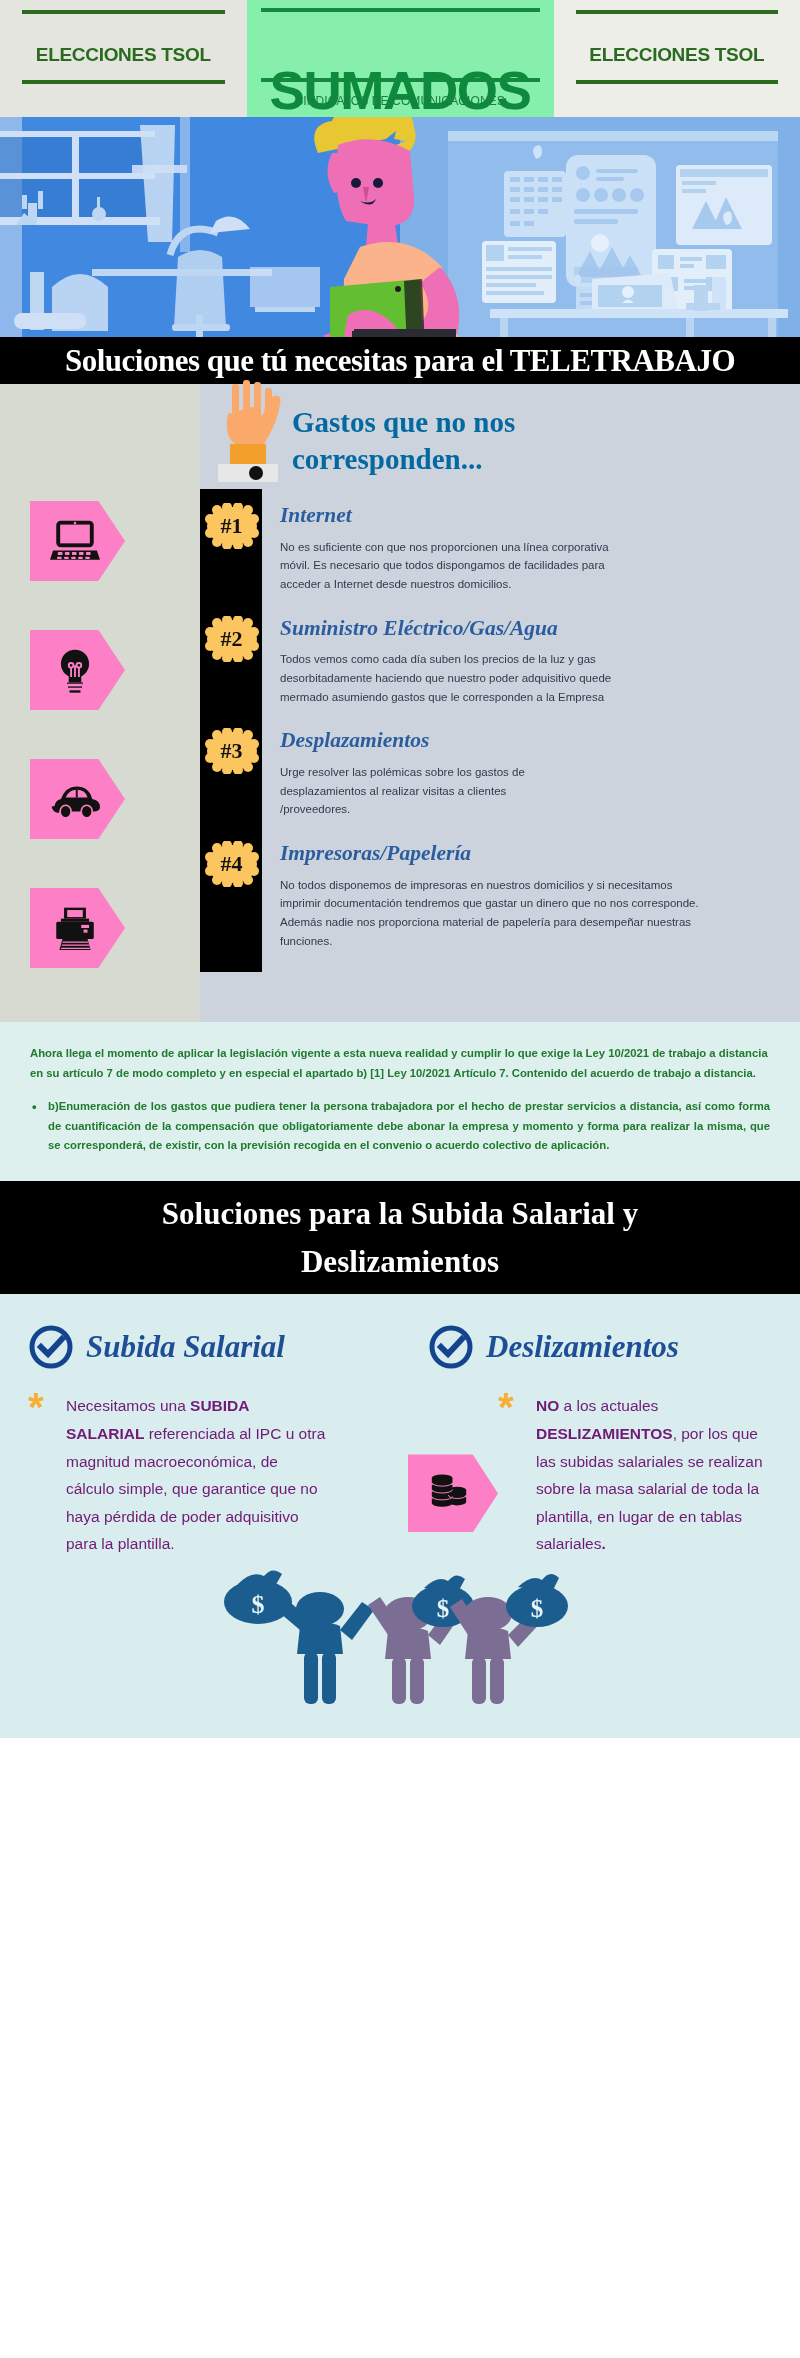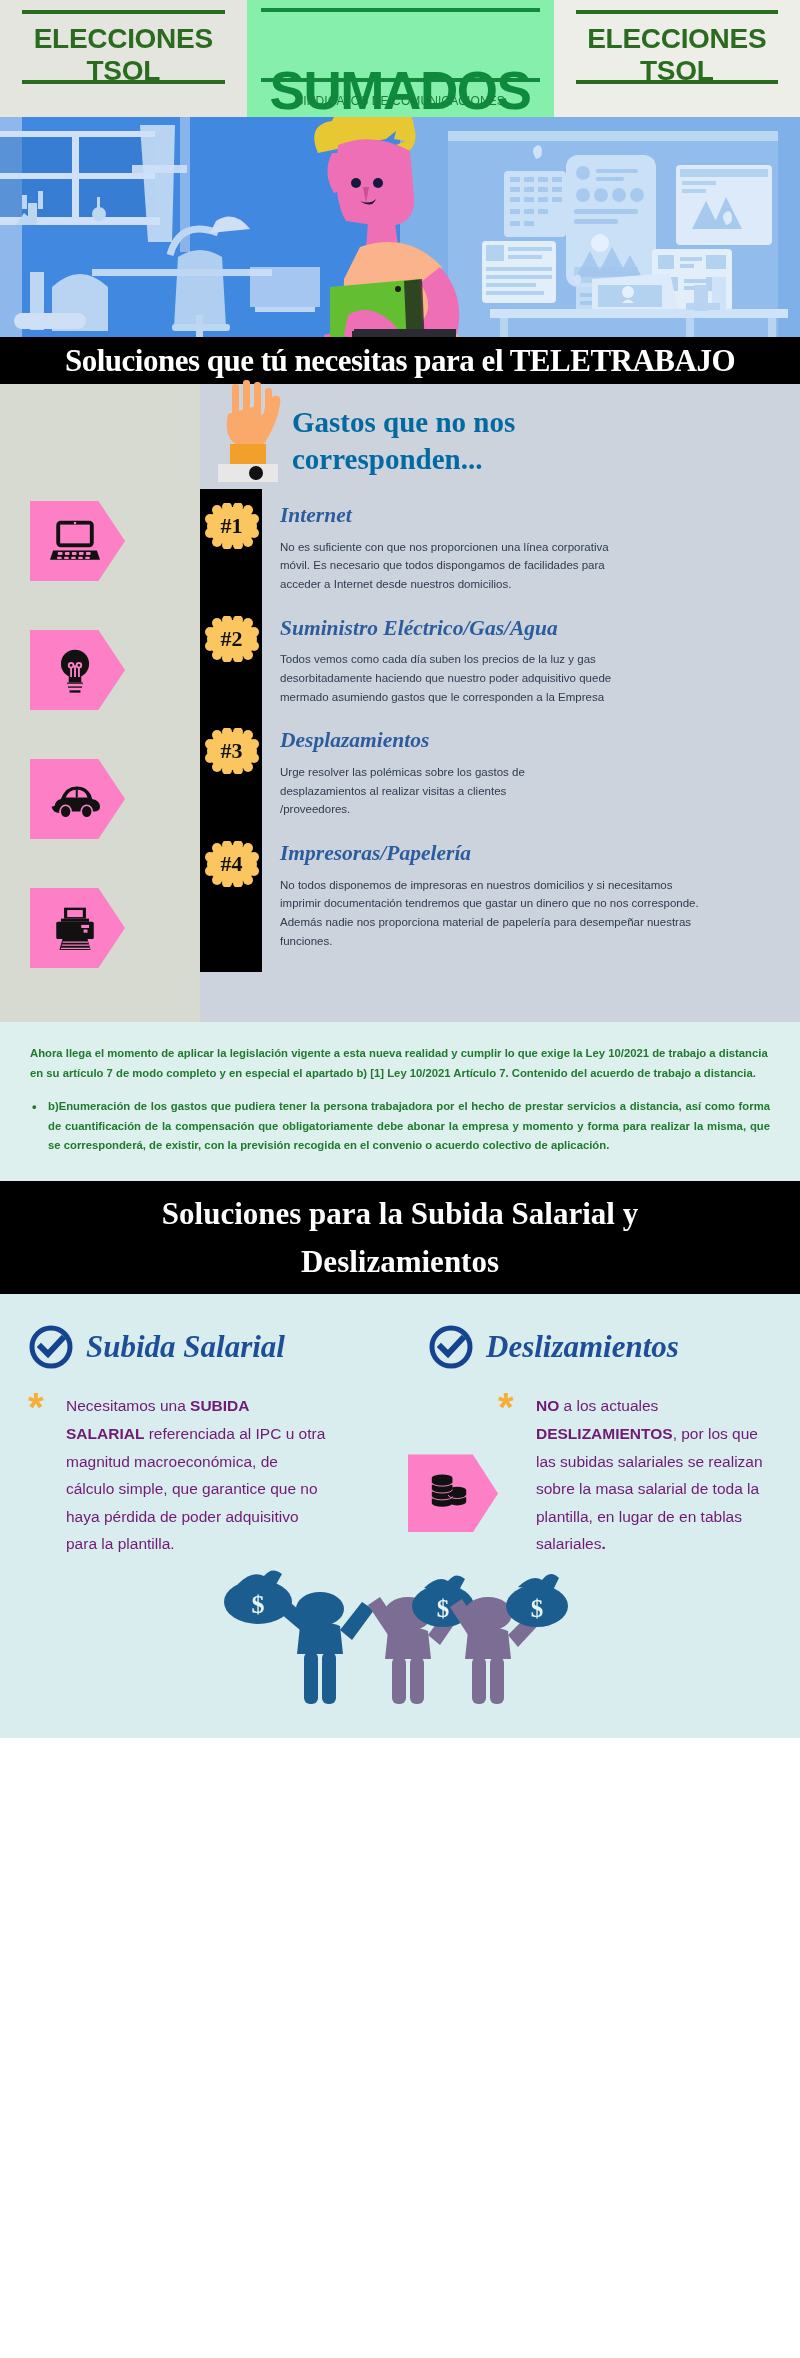--- a/index.html
+++ b/index.html
@@ -29,21 +29,21 @@
     background: #2b6b1f;
   }
   .hdr-rule.top { top: 10px; }
   .hdr-rule.bot { bottom: 33px; }
   .hdr-mid .hdr-rule { background: #128a3c; left: 14px; right: 14px; }
   .hdr-mid .hdr-rule.top { top: 8px; }
   .hdr-mid .hdr-rule.bot { bottom: 35px; }
   .elect-title {
     color: #2b6b1f;
     font-weight: bold;
-    font-size: 28px;
+    font-size: 19px;
     line-height: 1.12;
     text-align: center;
     letter-spacing: -0.3px;
     margin-bottom: 8px;
   }
   .sumados-title {
     color: #0e8a3c;
     font-weight: bold;
     font-size: 53px;
     letter-spacing: -1.4px;

